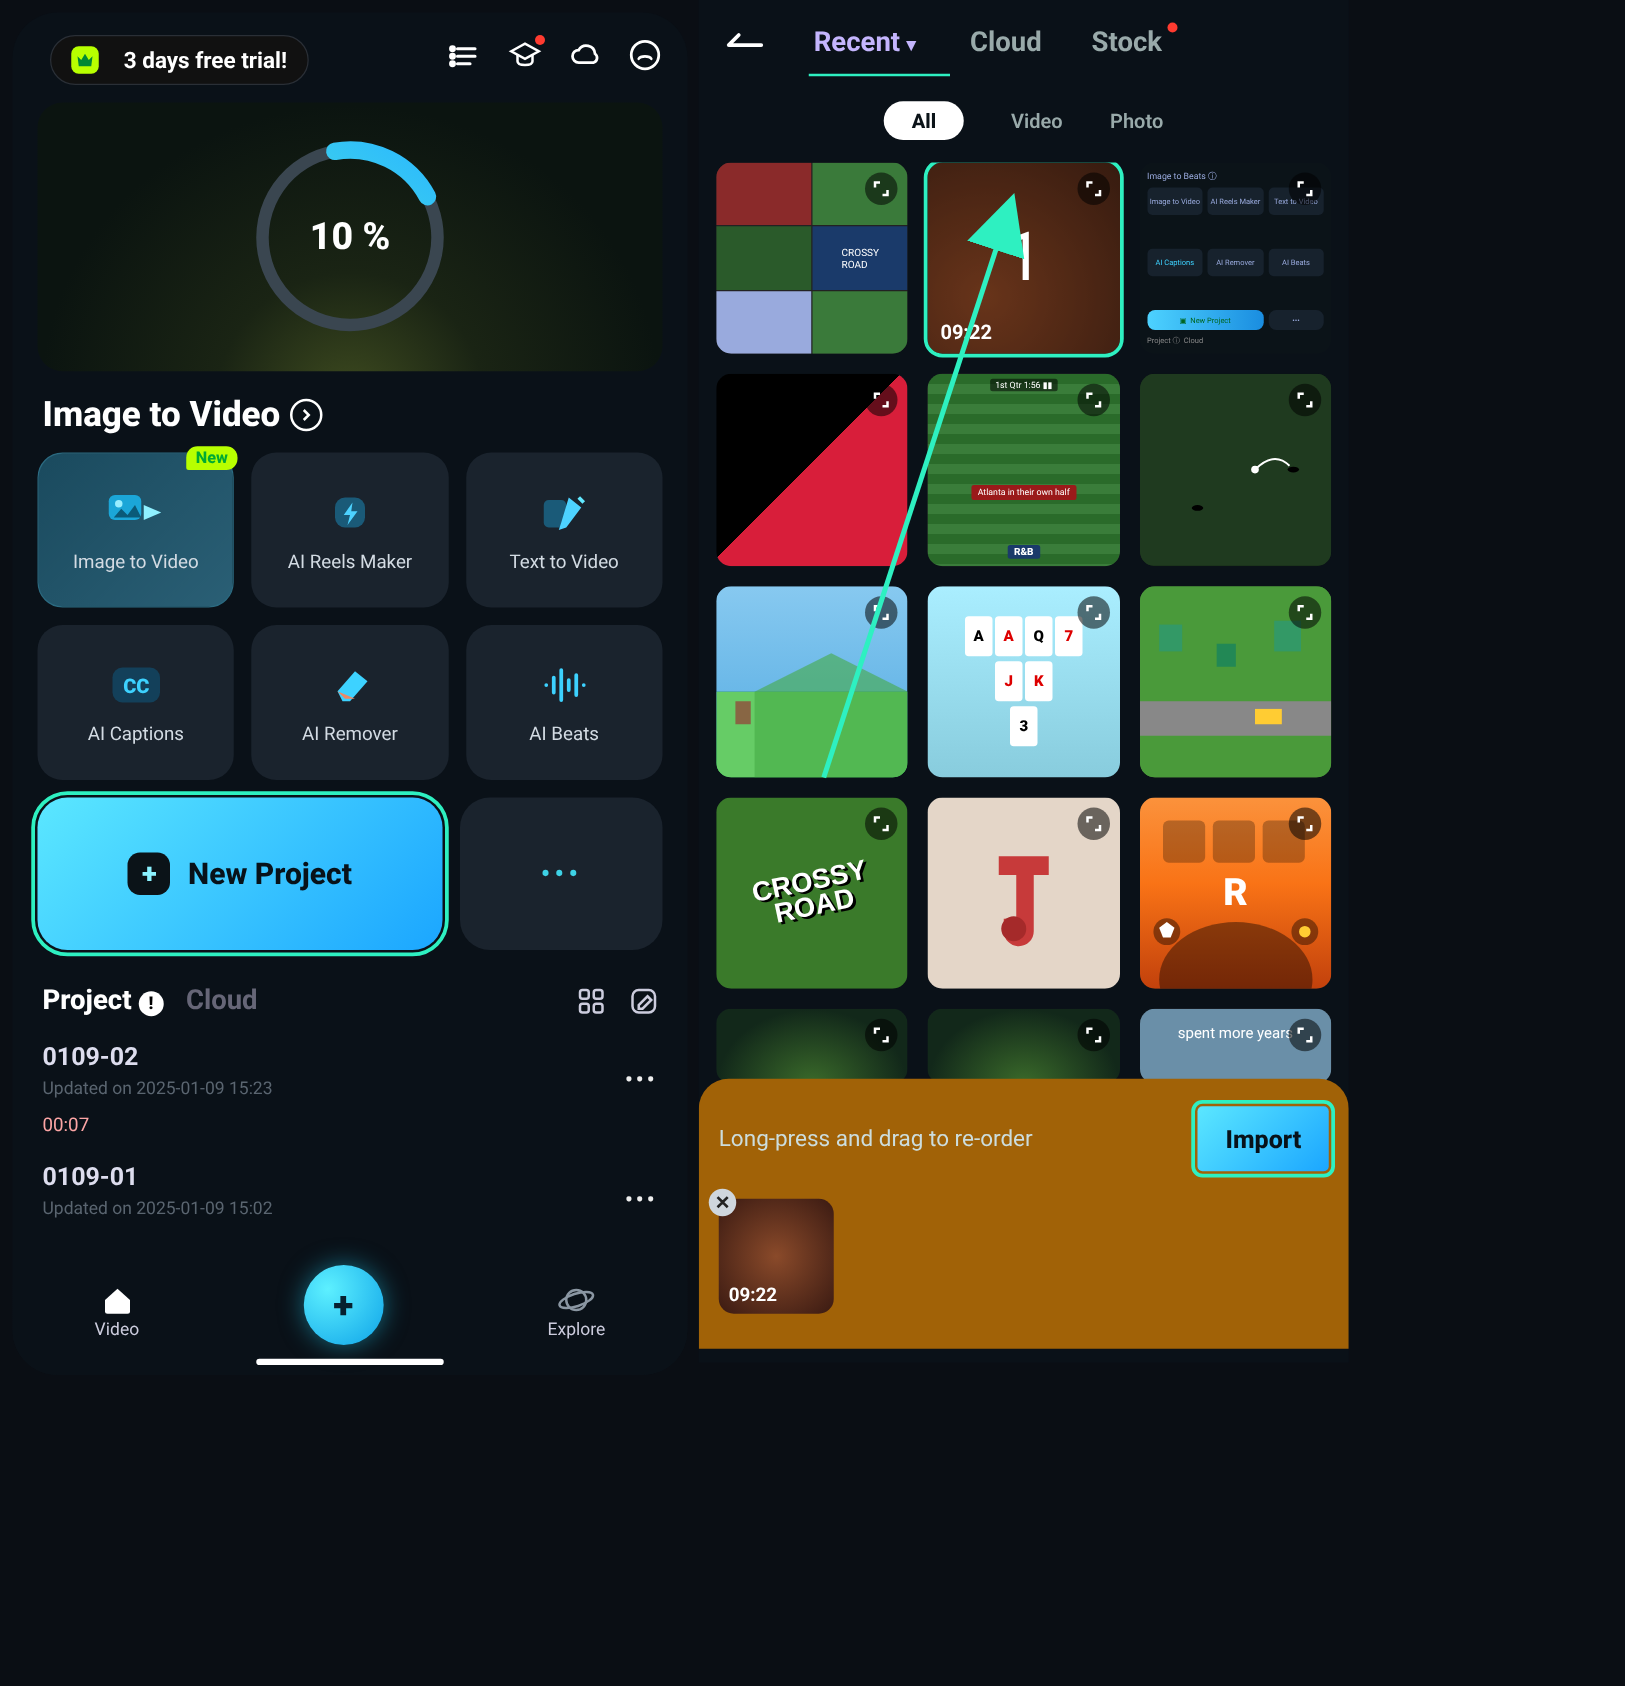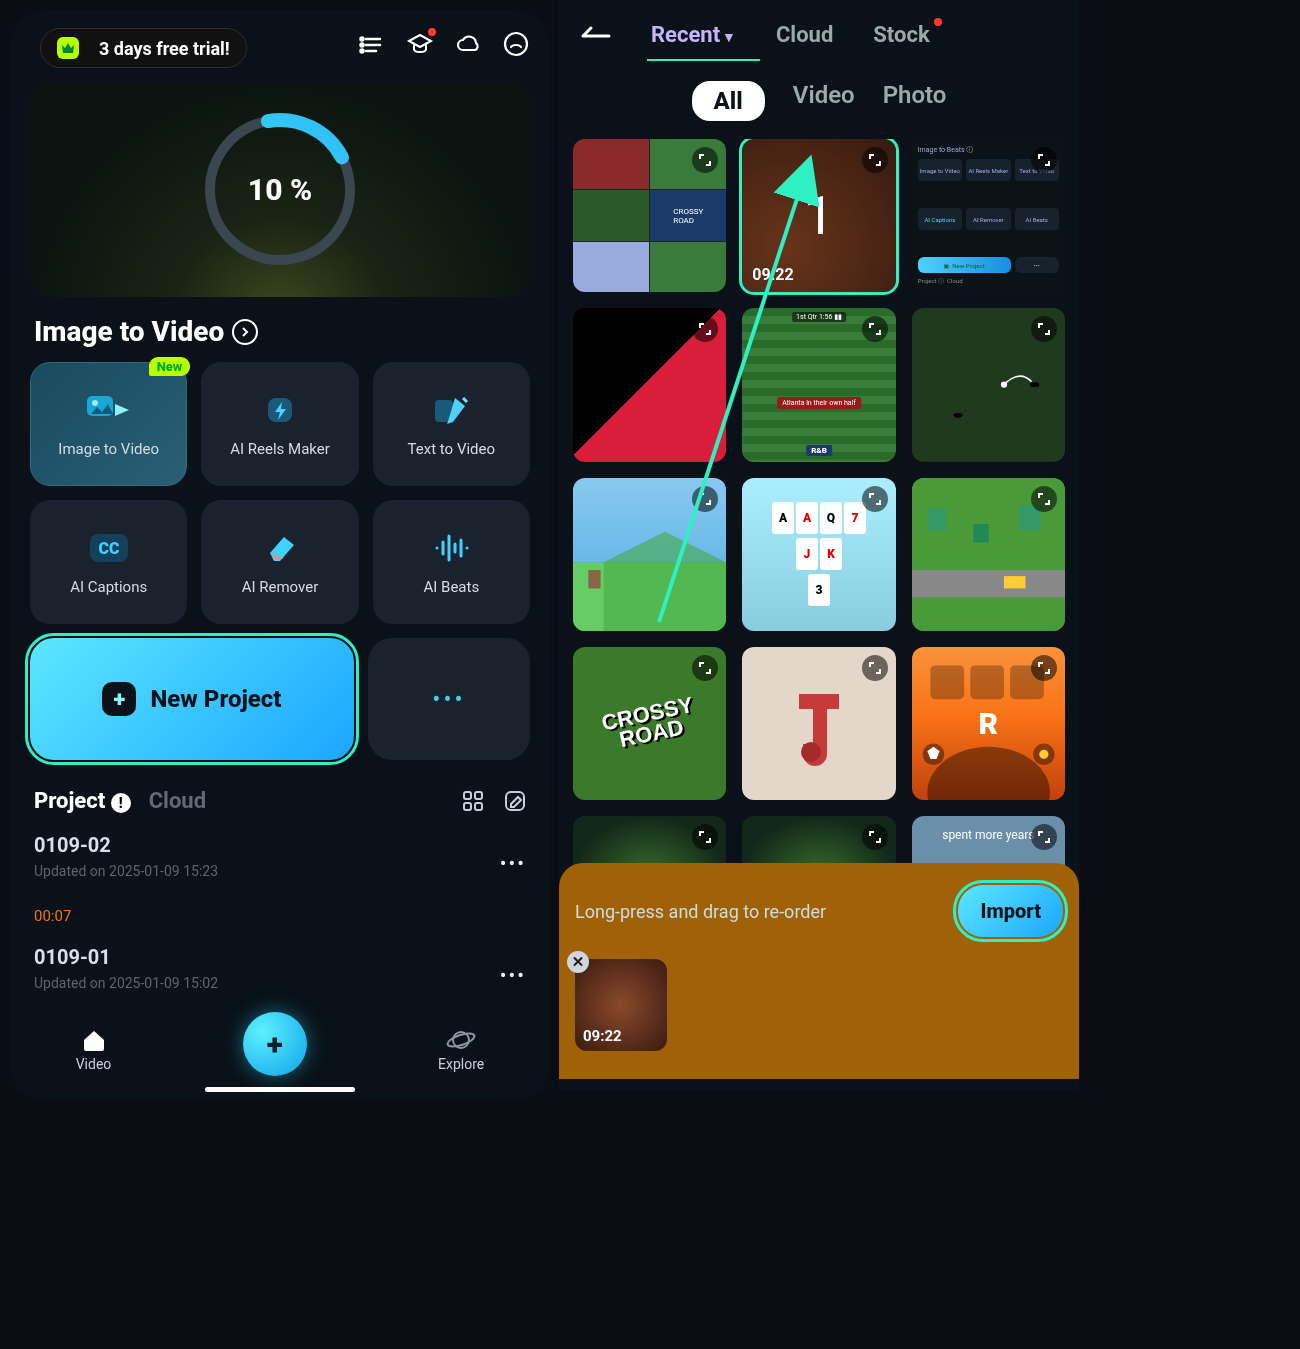--- a/index.html
+++ b/index.html
@@ -59,37 +59,37 @@
   .more-btn { background: #1a232d; border-radius: 24px; display: flex; align-items: center; justify-content: center; font-size: 24px; color: #3ed2e6; letter-spacing: 3px; }
 
   .proj-header { display: flex; align-items: center; gap: 18px; margin: 28px 24px 10px; font-size: 22px; font-weight: 800; }
   .proj-header .bang { width: 20px; height: 20px; background: #fff; color: #000; border-radius: 50%; font-size: 14px; display: inline-flex; align-items: center; justify-content: center; font-weight: 900; }
   .proj-header .cloud-tab { color: #667; font-weight: 700; }
   .proj-header .right-ic { margin-left: auto; display: flex; gap: 20px; color: #ccd; }
   .proj-list { margin: 0 24px; }
   .proj-item { padding: 10px 0; position: relative; }
   .proj-name { font-size: 20px; font-weight: 700; color: #dde; }
   .proj-meta { font-size: 14px; color: #5a6570; margin-top: 6px; }
-  .proj-dur { font-size: 15px; color: #f97316; margin-top: 28px; }
+  .proj-dur { font-size: 15px; color: #fca5a5; margin-top: 12px; }
   .proj-dots { position: absolute; right: 0; top: 28px; color: #eee; font-size: 20px; letter-spacing: 2px; }
 
   
   .bottom-nav { position: absolute; bottom: 0; left: 0; right: 0; height: 100px; background: linear-gradient(#0a111800, #0a1118 30%); display: flex; align-items: center; justify-content: space-around; }
   .nav-item { display: flex; flex-direction: column; align-items: center; gap: 4px; font-size: 14px; color: #ccd; }
   .nav-plus { width: 64px; height: 64px; border-radius: 50%; background: radial-gradient(circle at 30% 30%, #5df0ff, #0ea3e8); display: flex; align-items: center; justify-content: center; font-size: 30px; font-weight: 900; color: #06202f; box-shadow: 0 0 20px #20c5e880; margin-bottom: 12px; }
   .home-ind { position: absolute; bottom: 8px; left: 50%; transform: translateX(-50%); width: 150px; height: 5px; background: #fff; border-radius: 3px; }
 
   
   .r-header { display: flex; align-items: center; gap: 40px; padding: 22px 20px 0; font-size: 22px; font-weight: 700; }
   .back-arr { font-size: 28px; }
   .r-tab { color: #9aa; position: relative; }
   .r-tab.active { color: #c4b5fd; }
   .r-tab.active::after { content: ""; position: absolute; left: -4px; right: -24px; bottom: -14px; height: 2px; background: #2ef0c1; }
   .r-tab .tiny-arrow { font-size: 14px; margin-left: 2px; }
-  .filter-row { display: flex; justify-content: center; gap: 28px; margin: 34px 0 18px; font-size: 24px; color: #9aa; font-weight: 600; }
+  .filter-row { display: flex; justify-content: center; gap: 38px; margin: 34px 0 18px; font-size: 16px; color: #9aa; font-weight: 600; align-items: center; }
   .filter-pill { background: #fff; color: #0b1318; padding: 6px 22px; border-radius: 18px; font-weight: 800; }
 
   .media-grid { display: grid; grid-template-columns: repeat(3, 1fr); gap: 16px; padding: 0 14px; max-height: 736px; overflow: hidden; }
   .thumb { position: relative; width: 100%; aspect-ratio: 1/1; border-radius: 12px; overflow: hidden; background: #222; }
   .expand-ic { position: absolute; top: 8px; right: 8px; width: 26px; height: 26px; background: #0008; border-radius: 50%; display: flex; align-items: center; justify-content: center; }
   .selected { outline: 3px solid #2ef0c1; }
   .sel-num { position: absolute; inset: 0; display: flex; align-items: center; justify-content: center; font-size: 54px; font-weight: 400; background: #4a2a1a60; }
   .dur-label { position: absolute; left: 10px; bottom: 8px; font-size: 16px; font-weight: 700; }
 
   
@@ -119,21 +119,21 @@
   .t12 .R { font-size: 30px; font-weight: 900; }
   .t13, .t14 { background: radial-gradient(ellipse at 50% 100%, #3a6a2a, #12281a 70%); }
   .t15 { background: #6a8fa8; position:relative; display:flex; align-items:flex-start; justify-content:center; padding-top:12px; font-size:12px; }
 
   
   .arrow-svg { position: absolute; left: 60px; top: 152px; pointer-events: none; }
 
   
   .reorder-bar { position: absolute; left:0; right:0; bottom:11px; height: 216px; background: #a16207; border-radius: 24px 24px 0 0; padding: 22px 16px; }
   .reorder-top { display:flex; align-items:center; justify-content:space-between; font-size: 18px; color:#cdd; }
-  .import-btn { background: linear-gradient(135deg, #5be7ff, #1ba6ff); color:#08121a; font-weight:800; font-size:20px; padding: 14px 22px; border-radius: 25px; outline: 3px solid #2ef0c1; outline-offset: 2px; margin-left: 40px; }
+  .import-btn { background: linear-gradient(135deg, #5be7ff, #1ba6ff); color:#08121a; font-weight:800; font-size:20px; padding: 14px 22px; border-radius: 4px; outline: 3px solid #2ef0c1; outline-offset: 2px; margin-left: 40px; }
   .sel-thumbs { display:flex; gap:12px; margin-top: 22px; }
   .sel-thumb { position:relative; width: 92px; height: 92px; border-radius: 12px; background: radial-gradient(circle, #8a4a2a, #3a1a12); }
   .sel-thumb .x { position:absolute; top:-8px; left:-8px; width:22px; height:22px; background:#cfd6dd; color:#222; border-radius:50%; display:flex; align-items:center; justify-content:center; font-size:15px; font-weight:900; }
   .sel-thumb .d { position:absolute; left:8px; bottom:6px; font-size:15px; font-weight:700; }
 
   svg { display:block; }
 </style>
 </head>
 <body>
 

